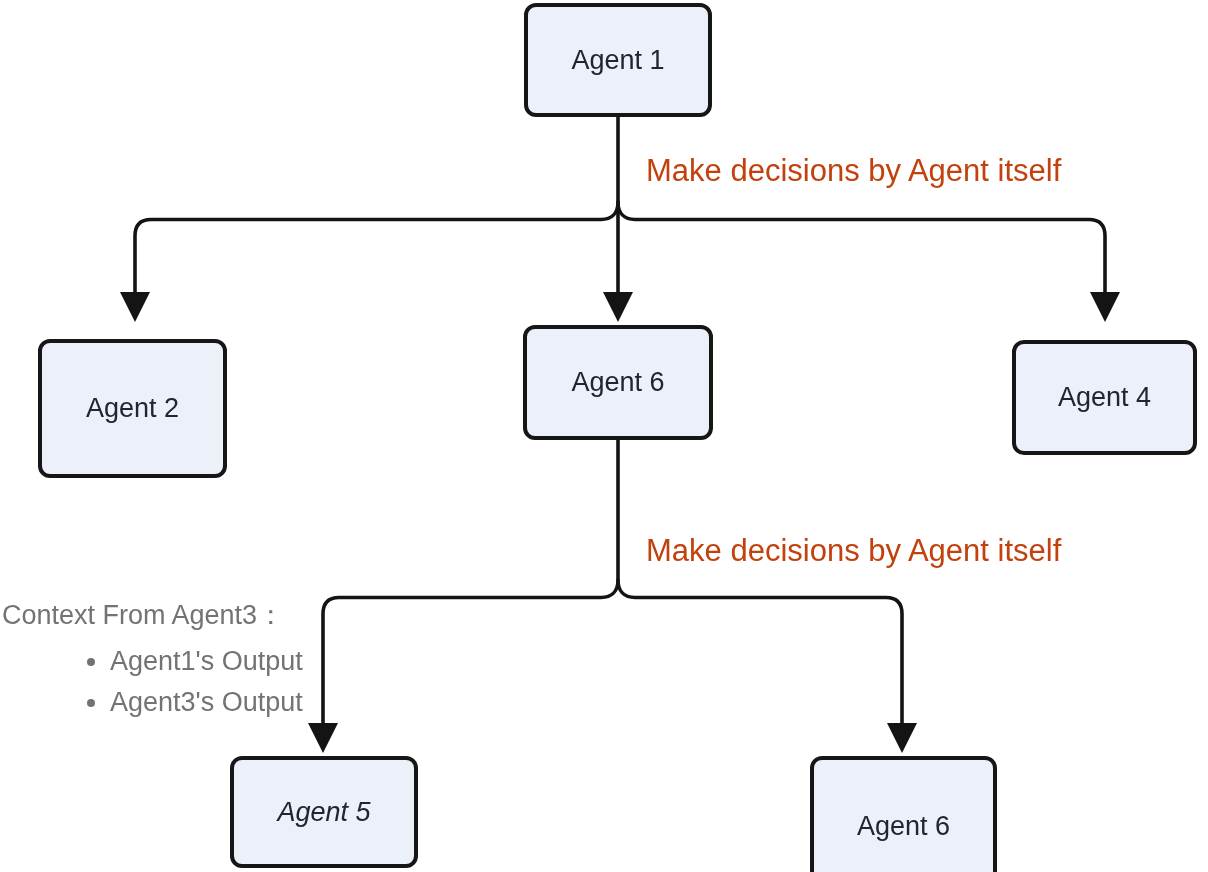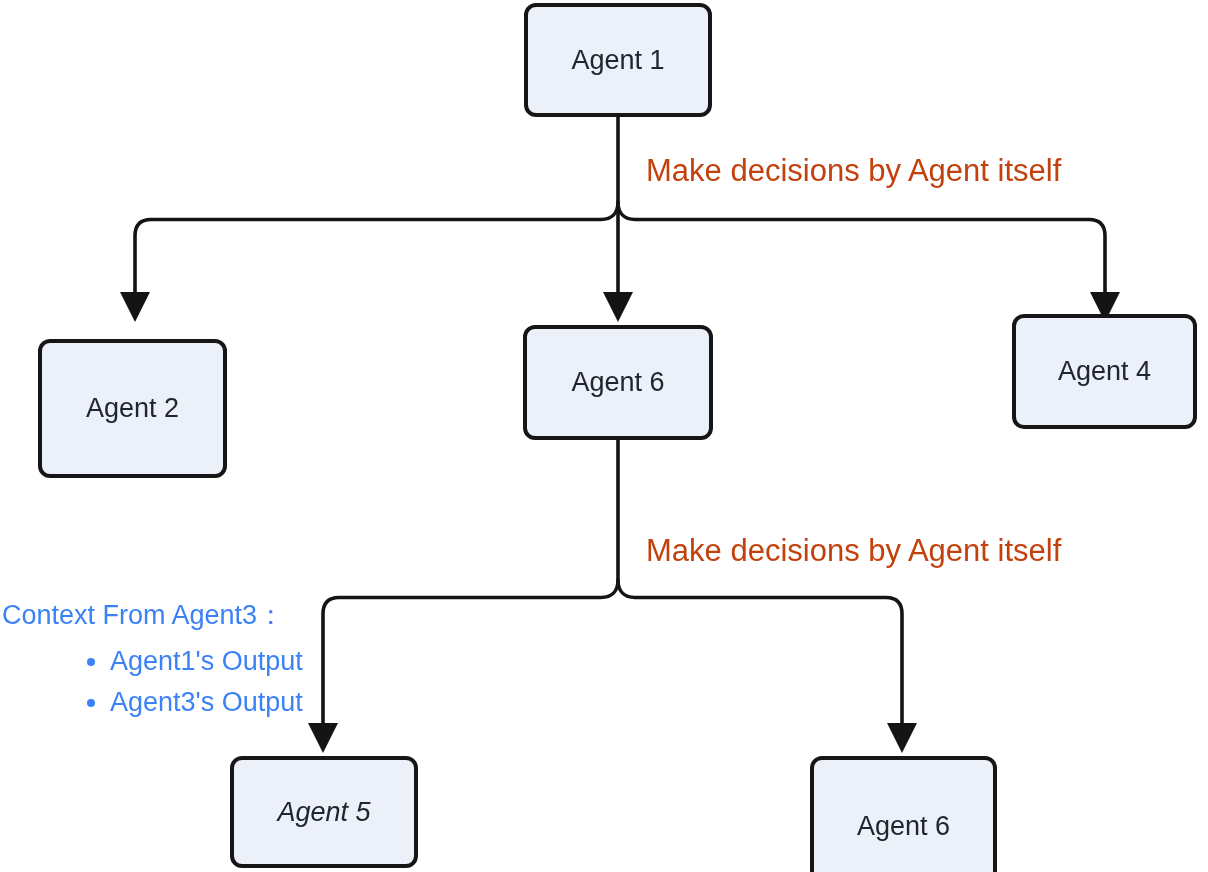--- a/index.html
+++ b/index.html
@@ -54,21 +54,21 @@
     position: absolute;
     font-size: 31px;
     color: #c2410c;
     white-space: nowrap;
   }
   .context-note {
     position: absolute;
     left: 2px;
     top: 597px;
     font-size: 27px;
-    color: #3b82f6;
+    color: #737373;
   }
   .context-note .context-title {
     white-space: nowrap;
   }
   .context-note ul {
     margin: 8px 0 0 0;
     padding-left: 64px;
     list-style: disc;
   }
   .context-note li {
@@ -105,21 +105,21 @@
   </div>
 
   <div class="node" style="left:38px;  top:339px; width:189px; height:139px;">
     <span>Agent 2</span>
   </div>
 
   <div class="node" style="left:523px; top:325px; width:190px; height:115px;">
     <span>Agent 6</span>
   </div>
 
-  <div class="node" style="left:1012px; top:314px; width:185px; height:115px;">
+  <div class="node" style="left:1012px; top:340px; width:185px; height:115px;">
     <span>Agent 4</span>
   </div>
 
   <div class="node" style="left:230px; top:756px; width:188px; height:112px;font-style:italic;">
     <span>Agent 5</span>
   </div>
 
   <div class="node" style="left:810px; top:756px; width:187px; height:140px;">
     <span>Agent 6</span>
   </div>

